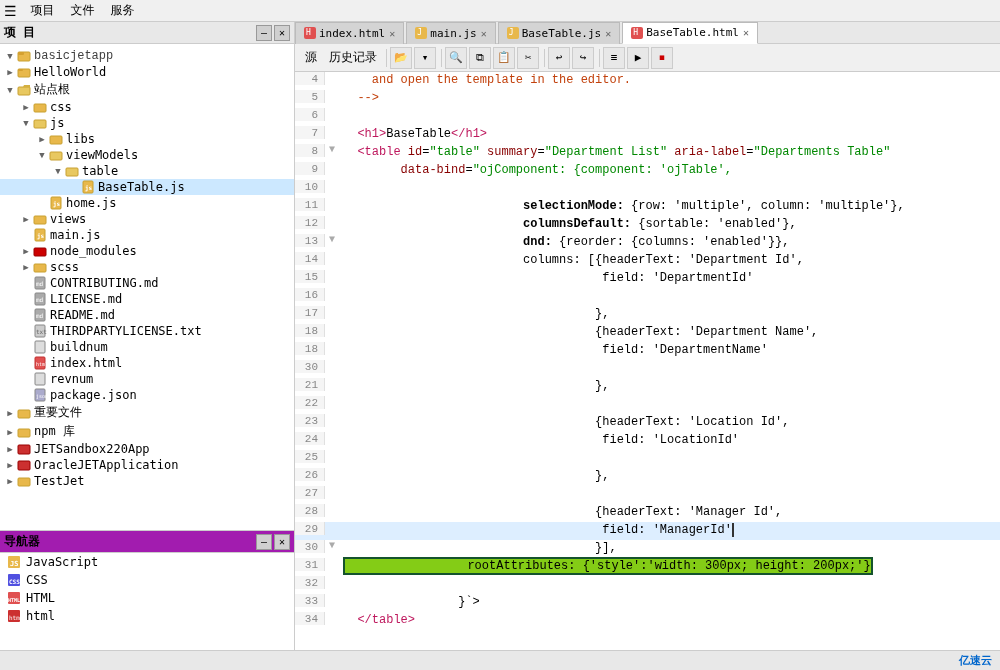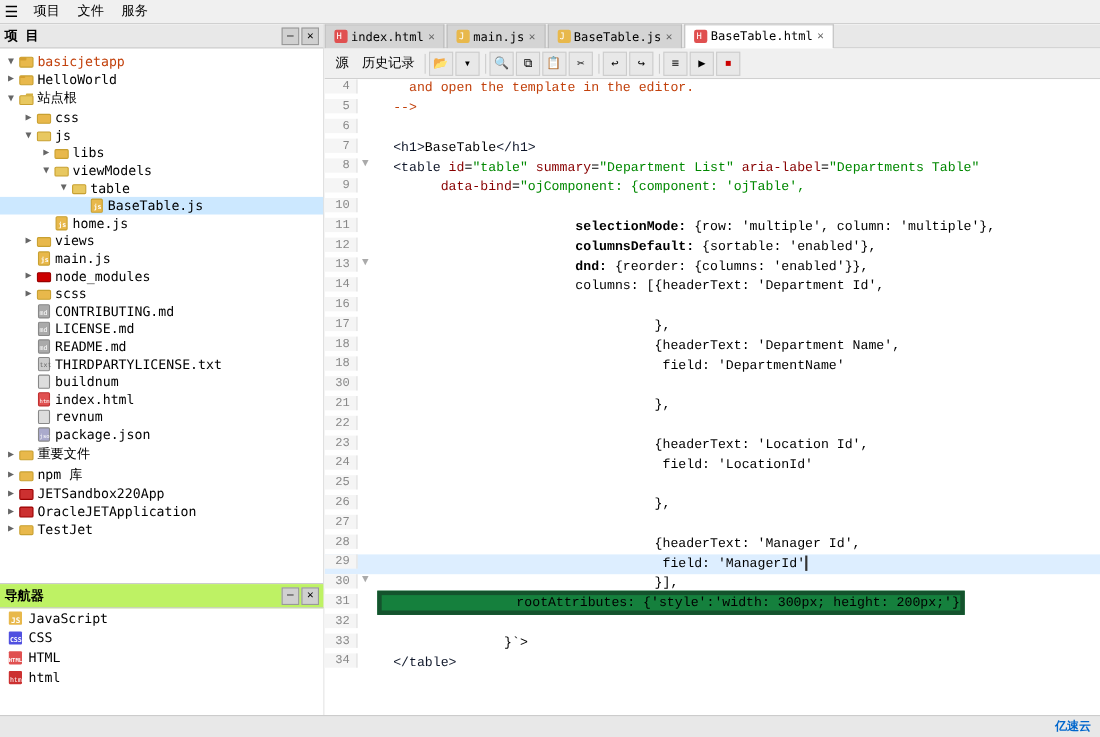--- a/index.html
+++ b/index.html
@@ -30,29 +30,29 @@
     .left-panel-btn { width: 16px; height: 16px; background: #d0d0d0; border: 1px solid #999; font-size: 10px; display: flex; align-items: center; justify-content: center; cursor: pointer; margin-left: 2px; }
 
     
     .tree { flex: 1; overflow-y: auto; overflow-x: auto; padding: 4px 0; }
     .tree-item { display: flex; align-items: center; padding: 1px 0; cursor: pointer; white-space: nowrap; }
     .tree-item.selected { background: #cce8ff; }
     .tree-indent { display: inline-block; }
     .tree-toggle { width: 12px; display: inline-flex; align-items: center; justify-content: center; font-size: 9px; color: #666; cursor: pointer; }
     .tree-icon { width: 16px; height: 14px; display: inline-flex; align-items: center; justify-content: center; margin-right: 2px; }
     .tree-label { font-size: 12px; }
-    .tree-label.blue { color: #c2410c; }
+    .tree-label.blue { color: #404040; font-family: Liberation Mono, monospace; }
 
     
     .bottom-left {
       height: 120px; border-top: 1px solid #ccc; background: #fff;
       display: flex; flex-direction: column;
     }
     .bottom-left-header {
-      display: flex; align-items: center; background: #bef264;
+      display: flex; align-items: center; background: #a21caf;
       border-bottom: 1px solid #ccc; padding: 2px 4px; height: 22px;
     }
     .bottom-left-title { font-size: 12px; font-weight: bold; flex: 1; }
     .bottom-list { overflow-y: auto; flex: 1; }
     .bottom-list-item { display: flex; align-items: center; padding: 2px 6px; cursor: pointer; }
     .bottom-list-icon { width: 16px; height: 14px; margin-right: 4px; display: inline-flex; align-items: center; justify-content: center; }
 
     
     .right-panel { flex: 1; display: flex; flex-direction: column; background: #fff; overflow: hidden; }
 
@@ -87,23 +87,23 @@
     .code-line { display: flex; align-items: flex-start; min-height: 18px; font-size: 12px; font-family: "Courier New", "Consolas", monospace; }
     .line-num {
       width: 30px; min-width: 30px; text-align: right; padding-right: 6px;
       color: #888; background: #f5f5f5; border-right: 1px solid #e0e0e0;
       user-select: none; font-size: 11px; padding-top: 1px;
     }
     .line-fold { width: 14px; min-width: 14px; display: flex; align-items: center; justify-content: center; color: #aaa; font-size: 10px; cursor: pointer; }
     .line-content { flex: 1; padding-left: 4px; padding-top: 1px; white-space: pre; }
     .str { color: #008800; }
     .attr { color: #880000; }
-    .tag { color: #0f172a; }
+    .tag { color: #be185d; }
     .comment { color: #c2410c; }
-    .highlight-box { background: #15803d; border: 4px solid #14532d; display: inline; }
+    .highlight-box { background: #84cc16; border: 2px solid #14532d; display: inline; }
 
     
     .status-bar {
       height: 20px; background: #e8e8e8; border-top: 1px solid #ccc;
       display: flex; align-items: center; padding: 0 8px; font-size: 11px;
       flex-shrink: 0; justify-content: flex-end;
     }
     .status-logo { color: #0066cc; font-weight: bold; font-size: 11px; }
 
     
@@ -586,20 +586,25 @@
         <span class="line-num">13</span>
         <span class="line-fold">▼</span>
         <span class="line-content">                         <strong>dnd:</strong> {reorder: {columns: 'enabled'}},</span>
       </div>
       <div class="code-line">
         <span class="line-num">14</span>
         <span class="line-fold"></span>
         <span class="line-content">                         columns: [{headerText: 'Department Id',</span>
       </div>
       <div class="code-line">
+        <span class="line-num">15</span>
+        <span class="line-fold"></span>
+        <span class="line-content">                                    field: 'DepartmentId'</span>
+      </div>
+      <div class="code-line">
         <span class="line-num">16</span>
         <span class="line-fold"></span>
         <span class="line-content"></span>
       </div>
       <div class="code-line">
         <span class="line-num">17</span>
         <span class="line-fold"></span>
         <span class="line-content">                                   },</span>
       </div>
       <div class="code-line">

